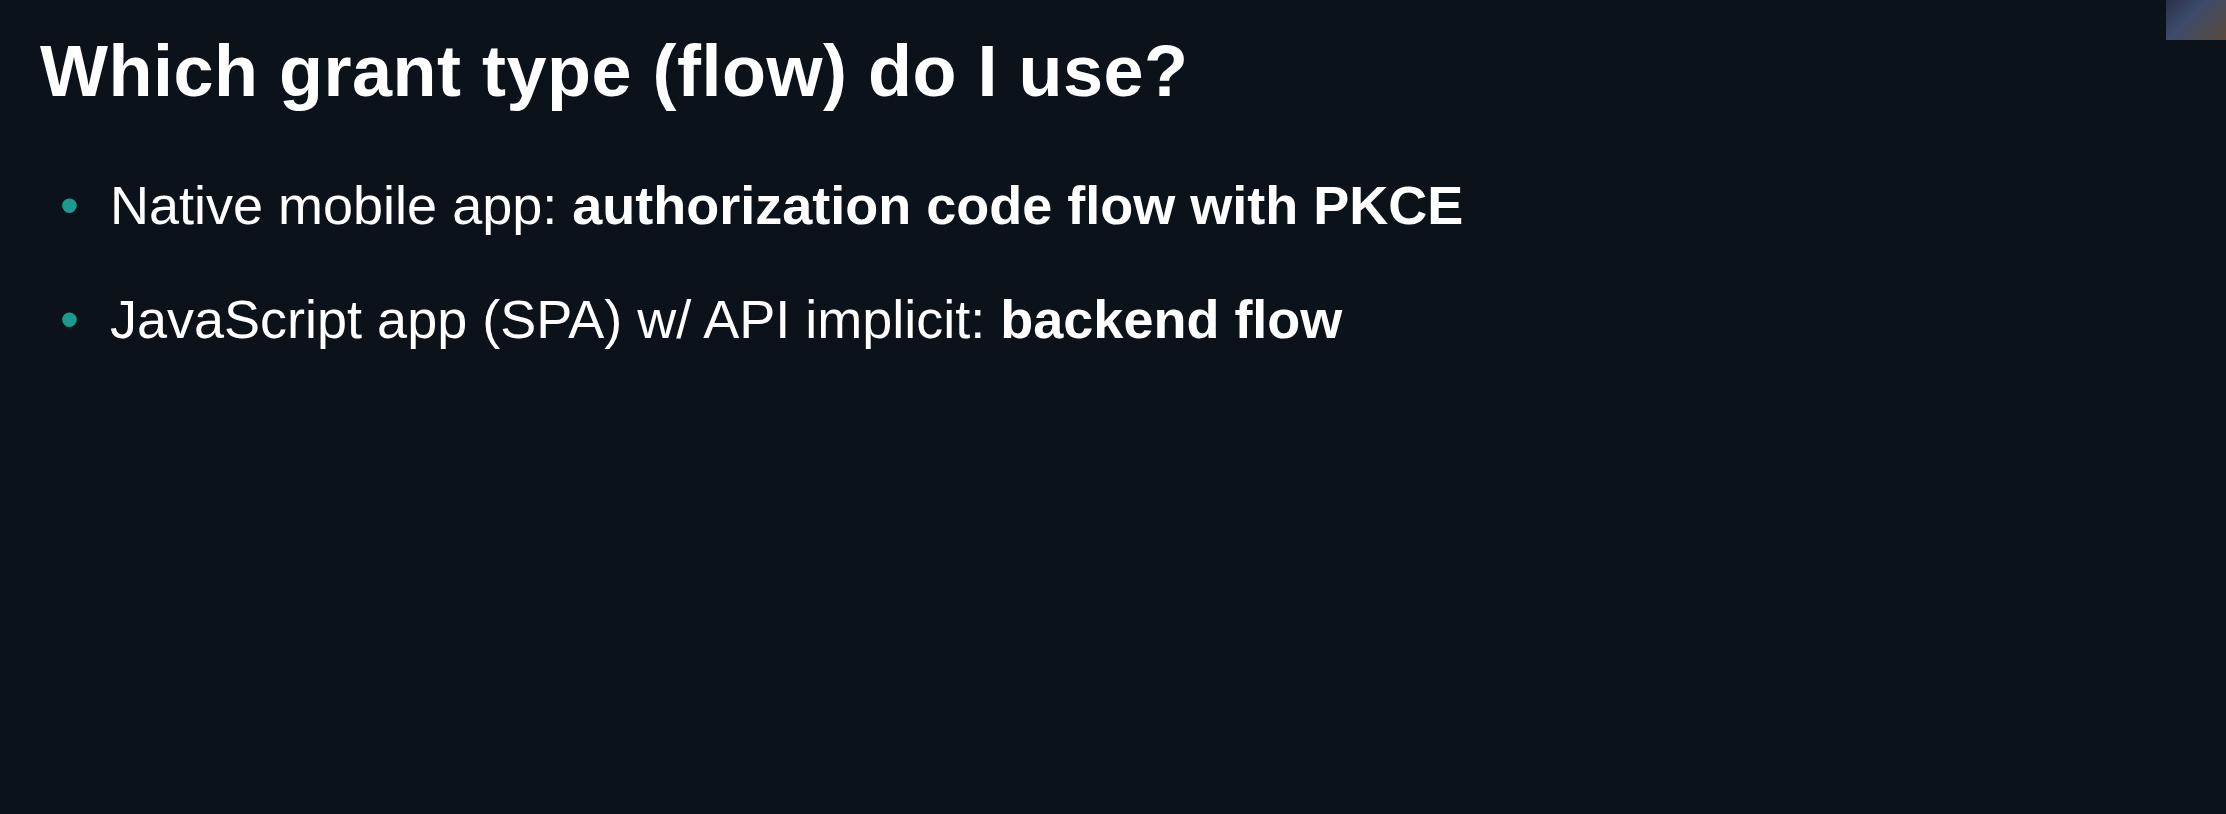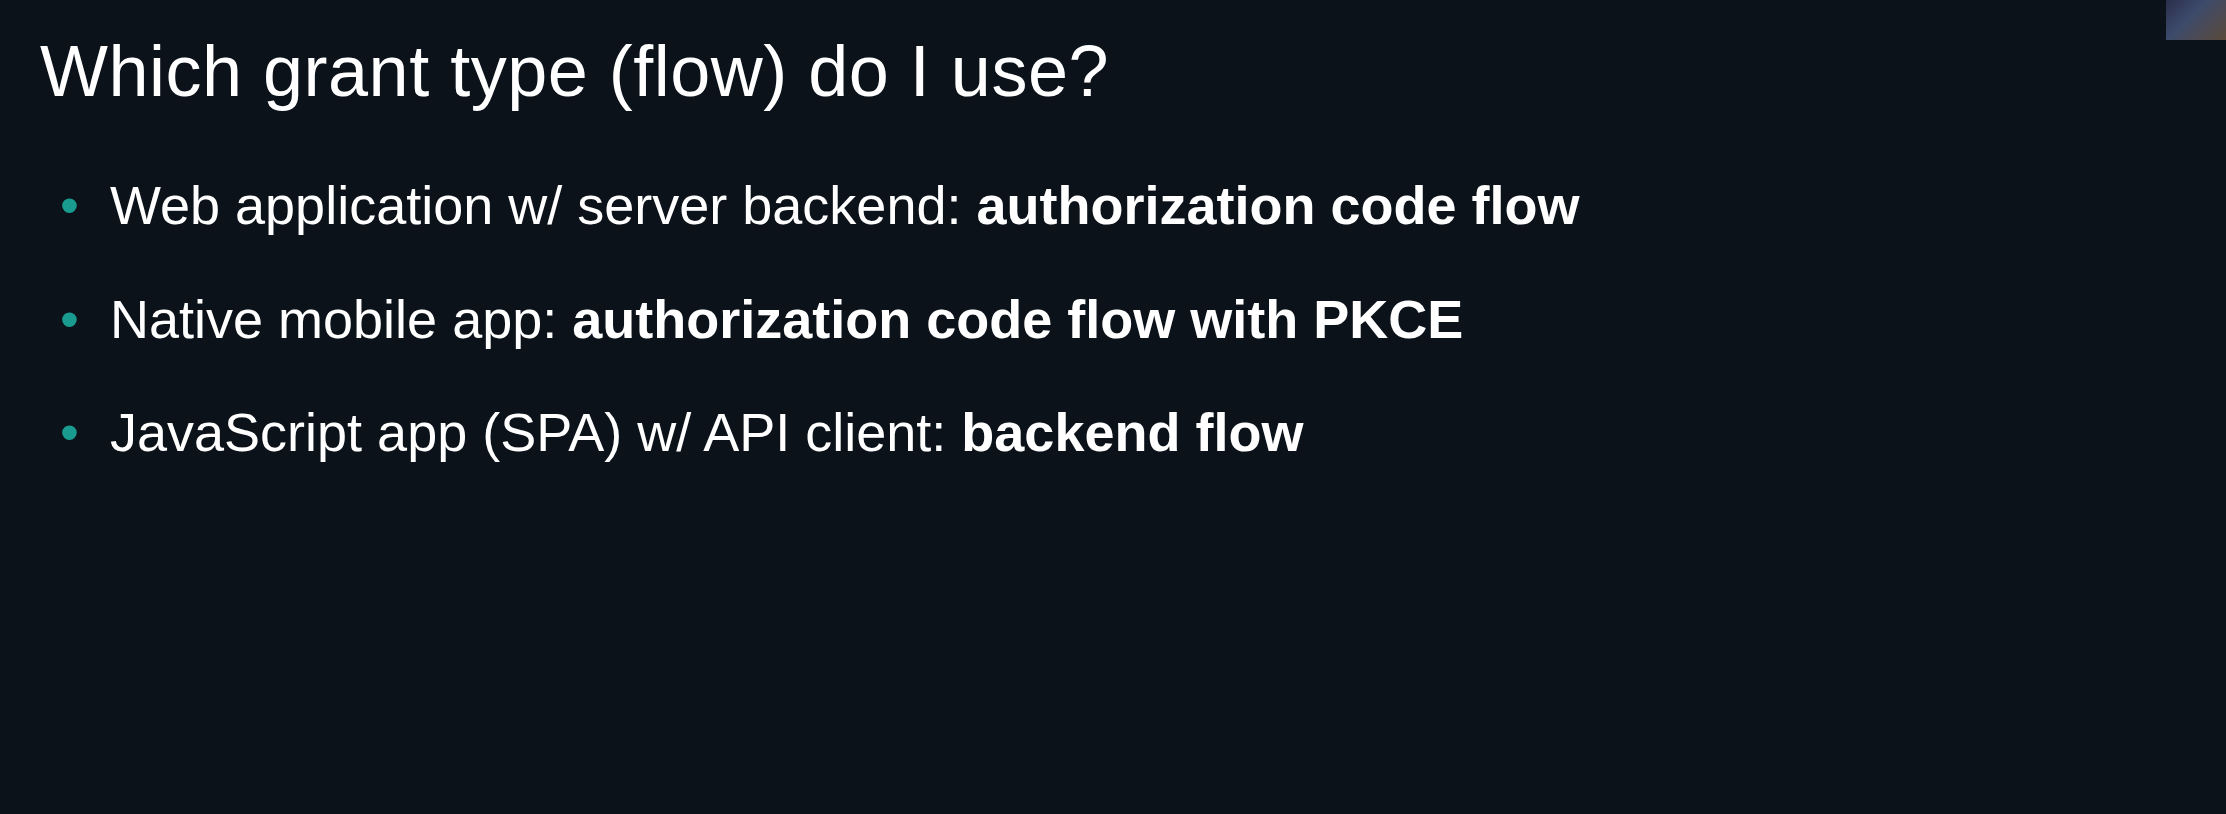--- a/index.html
+++ b/index.html
@@ -12,21 +12,21 @@
       color: #ffffff;
       font-family: "Segoe UI", "Helvetica Neue", Arial, sans-serif;
       width: 2226px;
       height: 814px;
       padding: 20px 40px;
       position: relative;
       overflow: hidden;
     }
     h1.title {
       font-size: 72px;
-      font-weight: 400;
+      font-weight: 700;
       color: #ffffff;
       margin-bottom: 60px;
       margin-top: 10px;
       letter-spacing: 0.5px;
     }
     ul.bullets {
       list-style: none;
       padding-left: 20px;
     }
     ul.bullets li {
@@ -61,21 +61,18 @@
   </style>
 </head>
 <body>
 
 <div class="thumb"></div>
 
 <h1 class="title">Which grant type (flow) do I use?</h1>
 
 <ul class="bullets">
   <li>
-    <span>Web application w/ server backend: </span><span class="bold">authorization code flow</span>
-  </li>
-  <li>
     <span>Native mobile app: </span><span class="bold">authorization code flow with PKCE</span>
   </li>
   <li>
-    <span>JavaScript app (SPA) w/ API client: </span><span class="bold">backend flow</span>
+    <span>JavaScript app (SPA) w/ API implicit: </span><span class="bold">backend flow</span>
   </li>
 </ul>
 
 </body></html>

